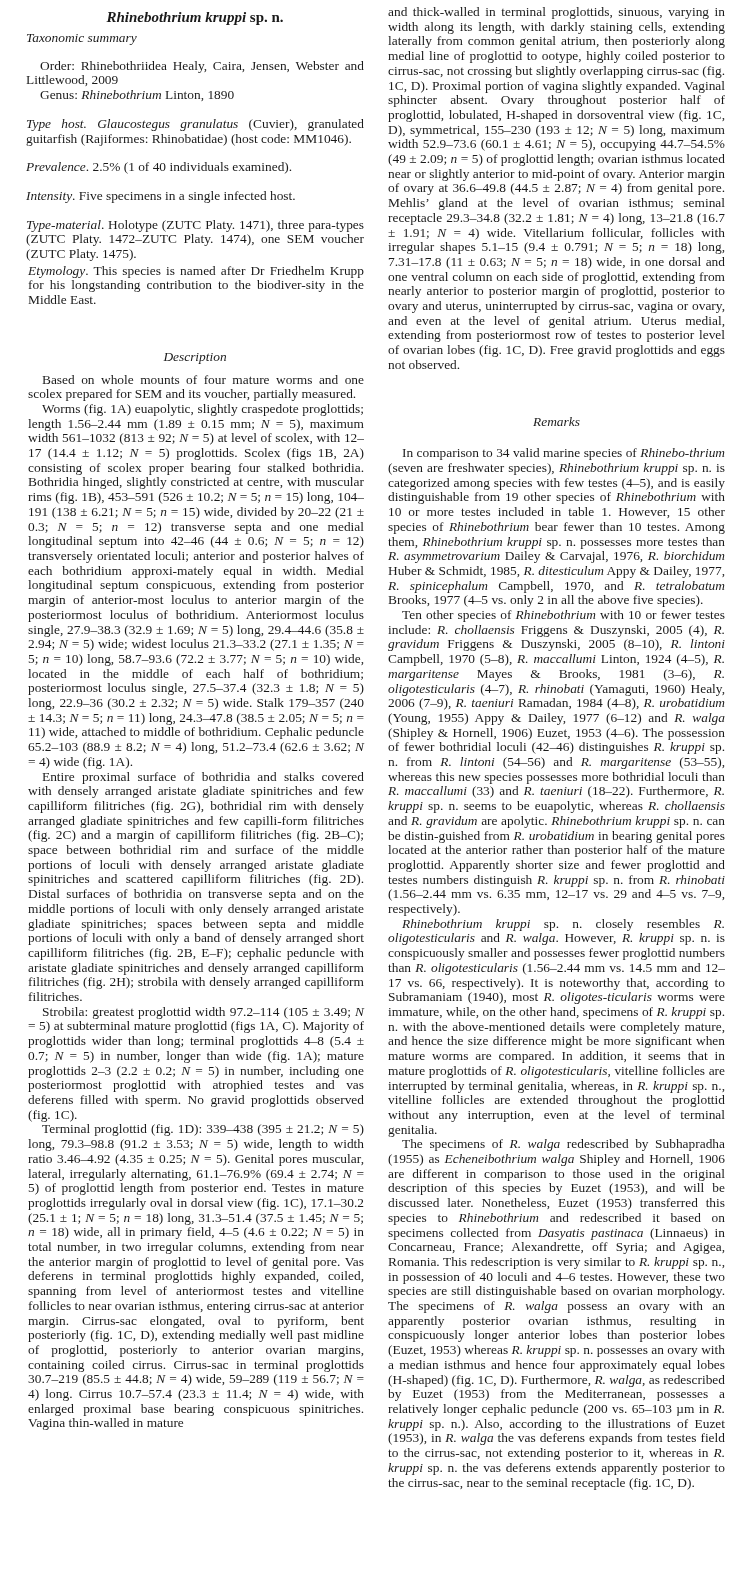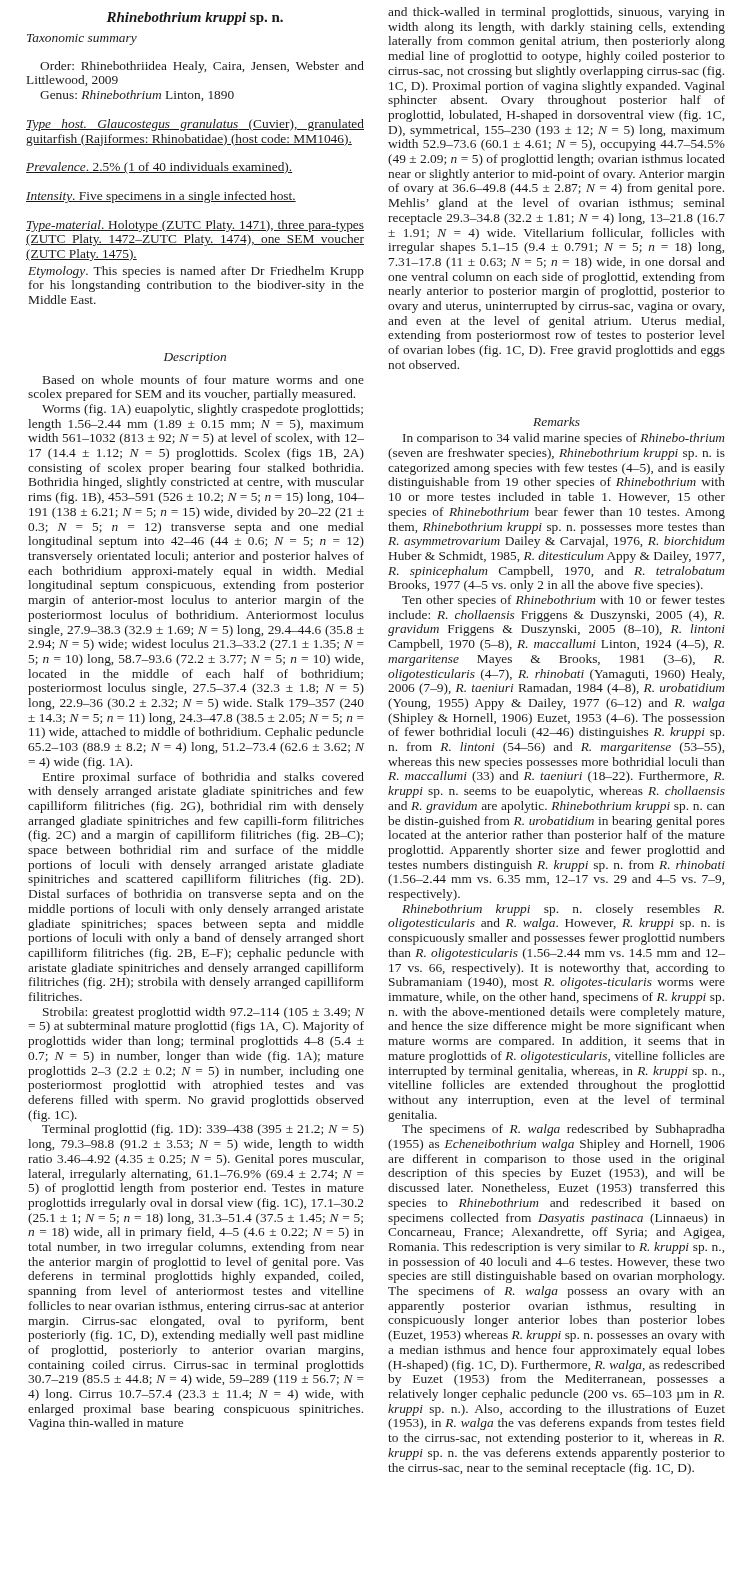--- a/index.html
+++ b/index.html
@@ -11,21 +11,21 @@
   .col { position: absolute; top: 0; }
   .col-left { left: 26px; width: 338px; }
   .col-right { left: 21px; width: 337px; left: 388px; }
   .title { text-align: center; font-weight: bold; font-style: italic; font-size: 15px; margin-top: 8px; line-height: 18px; }
   .title .roman { font-style: normal; }
   .sub { text-align: left; font-style: italic; margin-top: 5px; }
   p { margin: 0; text-align: justify; hyphens: manual; }
   .ind { text-indent: 14px; }
   .tax { margin-top: 13px; }
   .tax .line2 { padding-left: 14px; }
-  .blk { margin-top: 14px; text-decoration: underline; }
+  .blk { margin-top: 14px; }
   .blk-tight { margin-top: 2px; }
   .sec-head { text-align: center; font-style: italic; }
   em { font-style: italic; }
 </style>
 </head>
 <body>
 
 <div class="col col-left">
   <div class="title"><span>Rhinebothrium kruppi</span><span class="roman"> sp. n.</span></div>
   <div class="sub">Taxonomic summary</div>
@@ -46,20 +46,20 @@
     <p class="ind">Based on whole mounts of four mature worms and one scolex prepared for SEM and its voucher, partially measured.</p>
     <p class="ind">Worms (fig. 1A) euapolytic, slightly craspedote proglottids; length 1.56–2.44 mm (1.89 ± 0.15 mm; <em>N</em> = 5), maximum width 561–1032 (813 ± 92; <em>N</em> = 5) at level of scolex, with 12–17 (14.4 ± 1.12; <em>N</em> = 5) proglottids. Scolex (figs 1B, 2A) consisting of scolex proper bearing four stalked bothridia. Bothridia hinged, slightly constricted at centre, with muscular rims (fig. 1B), 453–591 (526 ± 10.2; <em>N</em> = 5; <em>n</em> = 15) long, 104–191 (138 ± 6.21; <em>N</em> = 5; <em>n</em> = 15) wide, divided by 20–22 (21 ± 0.3; <em>N</em> = 5; <em>n</em> = 12) transverse septa and one medial longitudinal septum into 42–46 (44 ± 0.6; <em>N</em> = 5; <em>n</em> = 12) transversely orientated loculi; anterior and posterior halves of each bothridium approxi-mately equal in width. Medial longitudinal septum conspicuous, extending from posterior margin of anterior-most loculus to anterior margin of the posteriormost loculus of bothridium. Anteriormost loculus single, 27.9–38.3 (32.9 ± 1.69; <em>N</em> = 5) long, 29.4–44.6 (35.8 ± 2.94; <em>N</em> = 5) wide; widest loculus 21.3–33.2 (27.1 ± 1.35; <em>N</em> = 5; <em>n</em> = 10) long, 58.7–93.6 (72.2 ± 3.77; <em>N</em> = 5; <em>n</em> = 10) wide, located in the middle of each half of bothridium; posteriormost loculus single, 27.5–37.4 (32.3 ± 1.8; <em>N</em> = 5) long, 22.9–36 (30.2 ± 2.32; <em>N</em> = 5) wide. Stalk 179–357 (240 ± 14.3; <em>N</em> = 5; <em>n</em> = 11) long, 24.3–47.8 (38.5 ± 2.05; <em>N</em> = 5; <em>n</em> = 11) wide, attached to middle of bothridium. Cephalic peduncle 65.2–103 (88.9 ± 8.2; <em>N</em> = 4) long, 51.2–73.4 (62.6 ± 3.62; <em>N</em> = 4) wide (fig. 1A).</p>
     <p class="ind">Entire proximal surface of bothridia and stalks covered with densely arranged aristate gladiate spinitriches and few capilliform filitriches (fig. 2G), bothridial rim with densely arranged gladiate spinitriches and few capilli-form filitriches (fig. 2C) and a margin of capilliform filitriches (fig. 2B–C); space between bothridial rim and surface of the middle portions of loculi with densely arranged aristate gladiate spinitriches and scattered capilliform filitriches (fig. 2D). Distal surfaces of bothridia on transverse septa and on the middle portions of loculi with only densely arranged aristate gladiate spinitriches; spaces between septa and middle portions of loculi with only a band of densely arranged short capilliform filitriches (fig. 2B, E–F); cephalic peduncle with aristate gladiate spinitriches and densely arranged capilliform filitriches (fig. 2H); strobila with densely arranged capilliform filitriches.</p>
     <p class="ind">Strobila: greatest proglottid width 97.2–114 (105 ± 3.49; <em>N</em> = 5) at subterminal mature proglottid (figs 1A, C). Majority of proglottids wider than long; terminal proglottids 4–8 (5.4 ± 0.7; <em>N</em> = 5) in number, longer than wide (fig. 1A); mature proglottids 2–3 (2.2 ± 0.2; <em>N</em> = 5) in number, including one posteriormost proglottid with atrophied testes and vas deferens filled with sperm. No gravid proglottids observed (fig. 1C).</p>
     <p class="ind">Terminal proglottid (fig. 1D): 339–438 (395 ± 21.2; <em>N</em> = 5) long, 79.3–98.8 (91.2 ± 3.53; <em>N</em> = 5) wide, length to width ratio 3.46–4.92 (4.35 ± 0.25; <em>N</em> = 5). Genital pores muscular, lateral, irregularly alternating, 61.1–76.9% (69.4 ± 2.74; <em>N</em> = 5) of proglottid length from posterior end. Testes in mature proglottids irregularly oval in dorsal view (fig. 1C), 17.1–30.2 (25.1 ± 1; <em>N</em> = 5; <em>n</em> = 18) long, 31.3–51.4 (37.5 ± 1.45; <em>N</em> = 5; <em>n</em> = 18) wide, all in primary field, 4–5 (4.6 ± 0.22; <em>N</em> = 5) in total number, in two irregular columns, extending from near the anterior margin of proglottid to level of genital pore. Vas deferens in terminal proglottids highly expanded, coiled, spanning from level of anteriormost testes and vitelline follicles to near ovarian isthmus, entering cirrus-sac at anterior margin. Cirrus-sac elongated, oval to pyriform, bent posteriorly (fig. 1C, D), extending medially well past midline of proglottid, posteriorly to anterior ovarian margins, containing coiled cirrus. Cirrus-sac in terminal proglottids 30.7–219 (85.5 ± 44.8; <em>N</em> = 4) wide, 59–289 (119 ± 56.7; <em>N</em> = 4) long. Cirrus 10.7–57.4 (23.3 ± 11.4; <em>N</em> = 4) wide, with enlarged proximal base bearing conspicuous spinitriches. Vagina thin-walled in mature</p>
   </div>
 </div>
 
 <div class="col col-right">
   <p style="margin-top:5px">and thick-walled in terminal proglottids, sinuous, varying in width along its length, with darkly staining cells, extending laterally from common genital atrium, then posteriorly along medial line of proglottid to ootype, highly coiled posterior to cirrus-sac, not crossing but slightly overlapping cirrus-sac (fig. 1C, D). Proximal portion of vagina slightly expanded. Vaginal sphincter absent. Ovary throughout posterior half of proglottid, lobulated, H-shaped in dorsoventral view (fig. 1C, D), symmetrical, 155–230 (193 ± 12; <em>N</em> = 5) long, maximum width 52.9–73.6 (60.1 ± 4.61; <em>N</em> = 5), occupying 44.7–54.5% (49 ± 2.09; <em>n</em> = 5) of proglottid length; ovarian isthmus located near or slightly anterior to mid-point of ovary. Anterior margin of ovary at 36.6–49.8 (44.5 ± 2.87; <em>N</em> = 4) from genital pore. Mehlis’ gland at the level of ovarian isthmus; seminal receptacle 29.3–34.8 (32.2 ± 1.81; <em>N</em> = 4) long, 13–21.8 (16.7 ± 1.91; <em>N</em> = 4) wide. Vitellarium follicular, follicles with irregular shapes 5.1–15 (9.4 ± 0.791; <em>N</em> = 5; <em>n</em> = 18) long, 7.31–17.8 (11 ± 0.63; <em>N</em> = 5; <em>n</em> = 18) wide, in one dorsal and one ventral column on each side of proglottid, extending from nearly anterior to posterior margin of proglottid, posterior to ovary and uterus, uninterrupted by cirrus-sac, vagina or ovary, and even at the level of genital atrium. Uterus medial, extending from posteriormost row of testes to posterior level of ovarian lobes (fig. 1C, D). Free gravid proglottids and eggs not observed.</p>
-  <div class="sec-head" style="margin-top:42px;margin-bottom:2px">Remarks</div>
+  <div class="sec-head" style="margin-top:42px;margin-bottom:17px">Remarks</div>
   <div>
     <p class="ind">In comparison to 34 valid marine species of <em>Rhinebo-thrium</em> (seven are freshwater species), <em>Rhinebothrium kruppi</em> sp. n. is categorized among species with few testes (4–5), and is easily distinguishable from 19 other species of <em>Rhinebothrium</em> with 10 or more testes included in table 1. However, 15 other species of <em>Rhinebothrium</em> bear fewer than 10 testes. Among them, <em>Rhinebothrium kruppi</em> sp. n. possesses more testes than <em>R. asymmetrovarium</em> Dailey &amp; Carvajal, 1976, <em>R. biorchidum</em> Huber &amp; Schmidt, 1985, <em>R. ditesticulum</em> Appy &amp; Dailey, 1977, <em>R. spinicephalum</em> Campbell, 1970, and <em>R. tetralobatum</em> Brooks, 1977 (4–5 vs. only 2 in all the above five species).</p>
     <p class="ind">Ten other species of <em>Rhinebothrium</em> with 10 or fewer testes include: <em>R. chollaensis</em> Friggens &amp; Duszynski, 2005 (4), <em>R. gravidum</em> Friggens &amp; Duszynski, 2005 (8–10), <em>R. lintoni</em> Campbell, 1970 (5–8), <em>R. maccallumi</em> Linton, 1924 (4–5), <em>R. margaritense</em> Mayes &amp; Brooks, 1981 (3–6), <em>R. oligotesticularis</em> (4–7), <em>R. rhinobati</em> (Yamaguti, 1960) Healy, 2006 (7–9), <em>R. taeniuri</em> Ramadan, 1984 (4–8), <em>R. urobatidium</em> (Young, 1955) Appy &amp; Dailey, 1977 (6–12) and <em>R. walga</em> (Shipley &amp; Hornell, 1906) Euzet, 1953 (4–6). The possession of fewer bothridial loculi (42–46) distinguishes <em>R. kruppi</em> sp. n. from <em>R. lintoni</em> (54–56) and <em>R. margaritense</em> (53–55), whereas this new species possesses more bothridial loculi than <em>R. maccallumi</em> (33) and <em>R. taeniuri</em> (18–22). Furthermore, <em>R. kruppi</em> sp. n. seems to be euapolytic, whereas <em>R. chollaensis</em> and <em>R. gravidum</em> are apolytic. <em>Rhinebothrium kruppi</em> sp. n. can be distin-guished from <em>R. urobatidium</em> in bearing genital pores located at the anterior rather than posterior half of the mature proglottid. Apparently shorter size and fewer proglottid and testes numbers distinguish <em>R. kruppi</em> sp. n. from <em>R. rhinobati</em> (1.56–2.44 mm vs. 6.35 mm, 12–17 vs. 29 and 4–5 vs. 7–9, respectively).</p>
     <p class="ind"><em>Rhinebothrium kruppi</em> sp. n. closely resembles <em>R. oligotesticularis</em> and <em>R. walga</em>. However, <em>R. kruppi</em> sp. n. is conspicuously smaller and possesses fewer proglottid numbers than <em>R. oligotesticularis</em> (1.56–2.44 mm vs. 14.5 mm and 12–17 vs. 66, respectively). It is noteworthy that, according to Subramaniam (1940), most <em>R. oligotes-ticularis</em> worms were immature, while, on the other hand, specimens of <em>R. kruppi</em> sp. n. with the above-mentioned details were completely mature, and hence the size difference might be more significant when mature worms are compared. In addition, it seems that in mature proglottids of <em>R. oligotesticularis</em>, vitelline follicles are interrupted by terminal genitalia, whereas, in <em>R. kruppi</em> sp. n., vitelline follicles are extended throughout the proglottid without any interruption, even at the level of terminal genitalia.</p>
     <p class="ind">The specimens of <em>R. walga</em> redescribed by Subhapradha (1955) as <em>Echeneibothrium walga</em> Shipley and Hornell, 1906 are different in comparison to those used in the original description of this species by Euzet (1953), and will be discussed later. Nonetheless, Euzet (1953) transferred this species to <em>Rhinebothrium</em> and redescribed it based on specimens collected from <em>Dasyatis pastinaca</em> (Linnaeus) in Concarneau, France; Alexandrette, off Syria; and Agigea, Romania. This redescription is very similar to <em>R. kruppi</em> sp. n., in possession of 40 loculi and 4–6 testes. However, these two species are still distinguishable based on ovarian morphology. The specimens of <em>R. walga</em> possess an ovary with an apparently posterior ovarian isthmus, resulting in conspicuously longer anterior lobes than posterior lobes (Euzet, 1953) whereas <em>R. kruppi</em> sp. n. possesses an ovary with a median isthmus and hence four approximately equal lobes (H-shaped) (fig. 1C, D). Furthermore, <em>R. walga</em>, as redescribed by Euzet (1953) from the Mediterranean, possesses a relatively longer cephalic peduncle (200 vs. 65–103 µm in <em>R. kruppi</em> sp. n.). Also, according to the illustrations of Euzet (1953), in <em>R. walga</em> the vas deferens expands from testes field to the cirrus-sac, not extending posterior to it, whereas in <em>R. kruppi</em> sp. n. the vas deferens extends apparently posterior to the cirrus-sac, near to the seminal receptacle (fig. 1C, D).</p>
   </div>
 </div>
 
 </body></html>

